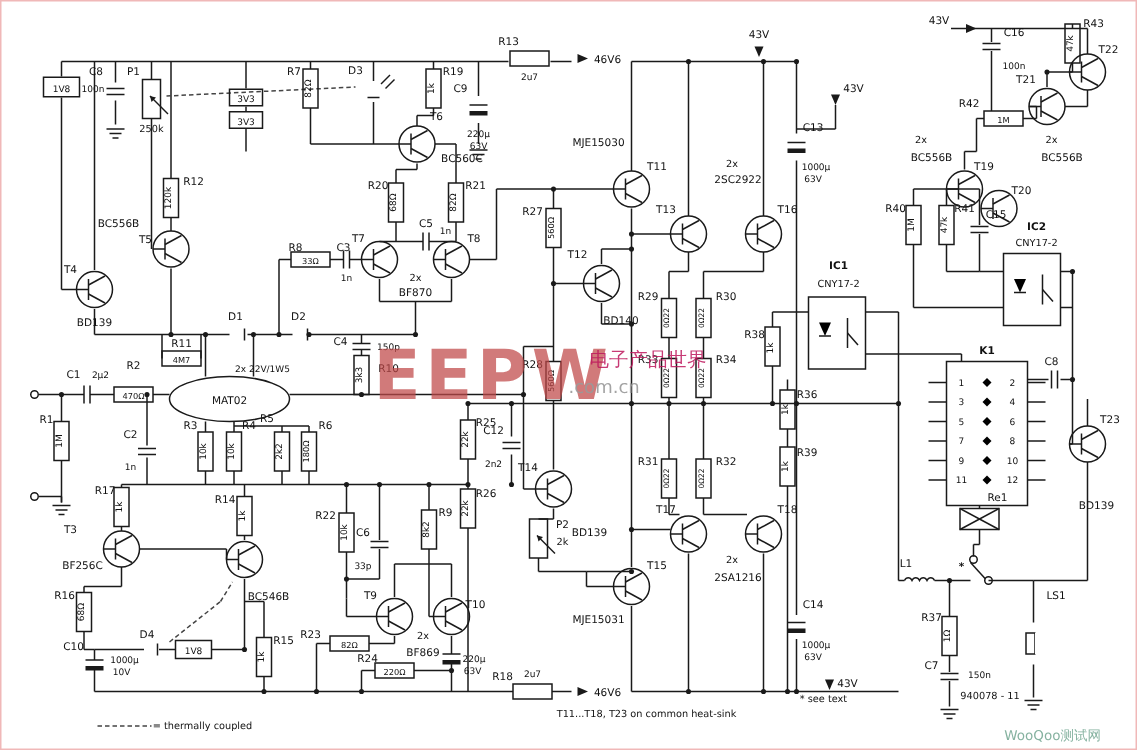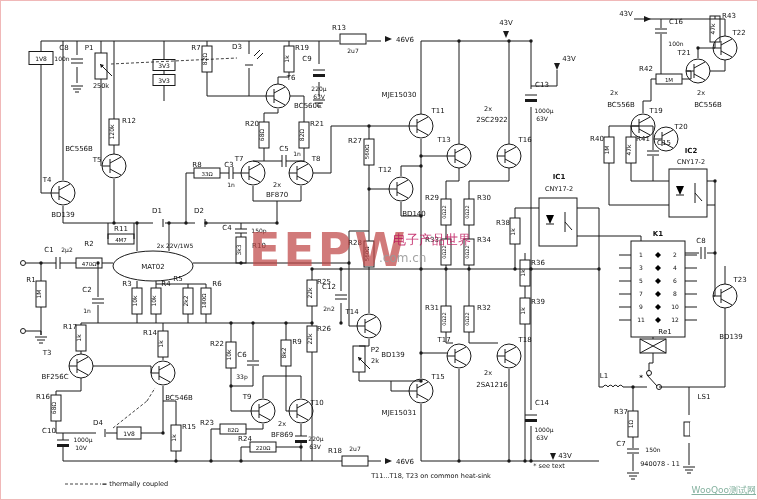--- a/index.html
+++ b/index.html
@@ -6,21 +6,21 @@
   #canvas{position:relative;width:758px;height:500px;background:#ffffff;border:1px solid #f0b8b8;box-sizing:border-box;overflow:hidden;font-family:"DejaVu Sans",sans-serif;}
   svg{position:absolute;left:0;top:0;}
   svg line.w{stroke:#1a1a1a;stroke-width:1;}
   svg line.d{stroke:#444;stroke-width:1;stroke-dasharray:3,2;}
   svg rect.cmp,svg circle.cmp,svg ellipse.cmp,svg path.cmp{fill:none;stroke:#1a1a1a;stroke-width:1;}
   svg text{fill:#111;font-family:"DejaVu Sans",sans-serif;}
   .wm{position:absolute;pointer-events:none;}
   #wm-brand{left:248px;top:222px;font-size:46px;font-weight:bold;color:#c04848;opacity:.72;letter-spacing:3px;}
   #wm-cn{left:392px;top:230px;font-size:13px;color:#be185d;opacity:.85;}
   #wm-domain{left:378px;top:250px;font-size:12px;color:#9a9a9a;opacity:.9;}
-  #wm-credit{right:1px;bottom:2px;font-size:9px;color:#7fae9b;opacity:.95;text-decoration:underline;}
+  #wm-credit{right:23px;bottom:2px;font-size:9px;color:#7fae9b;opacity:.95;}
 </style>
 </head>
 <body>
 
 <div id="canvas">
   <svg id="schematic" width="758" height="500" viewBox="0 0 758 500">
       <line x1="40" y1="40" x2="338" y2="40" class="w"></line>
       <line x1="366" y1="40" x2="380" y2="40" class="w"></line>
       <line x1="420" y1="40" x2="530" y2="40" class="w"></line>
       <line x1="40" y1="40" x2="40" y2="50" class="w"></line>

